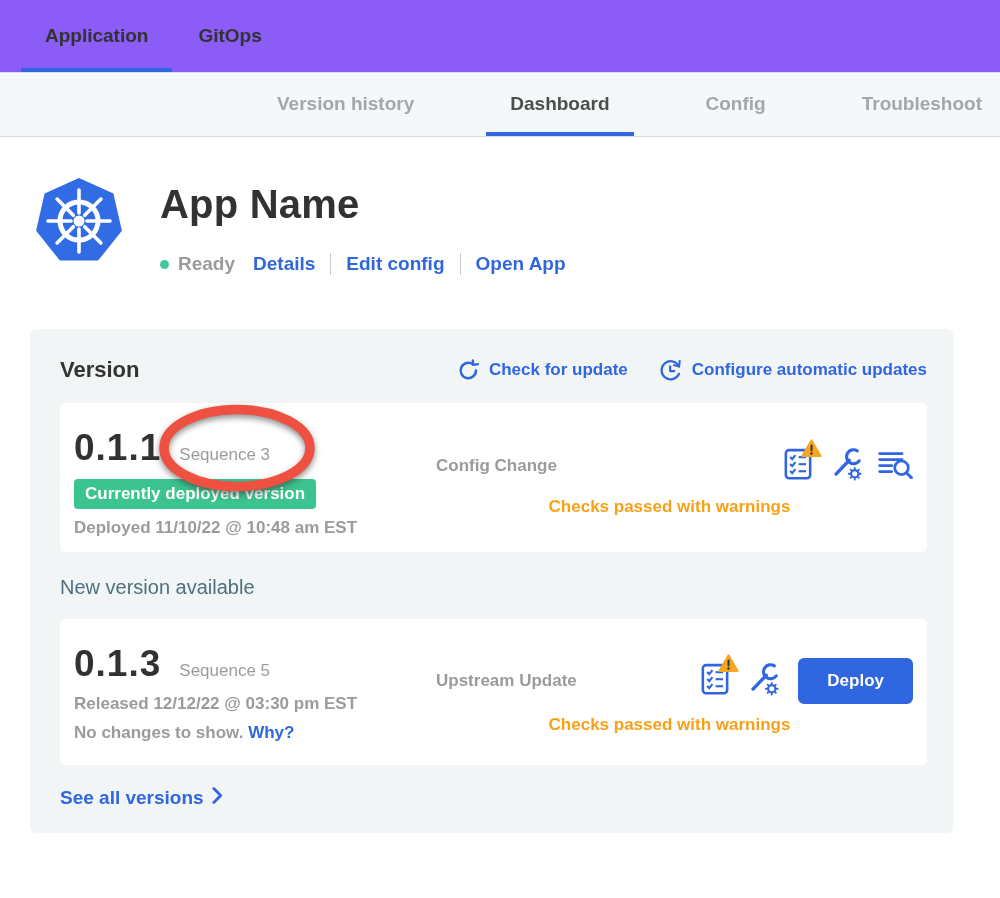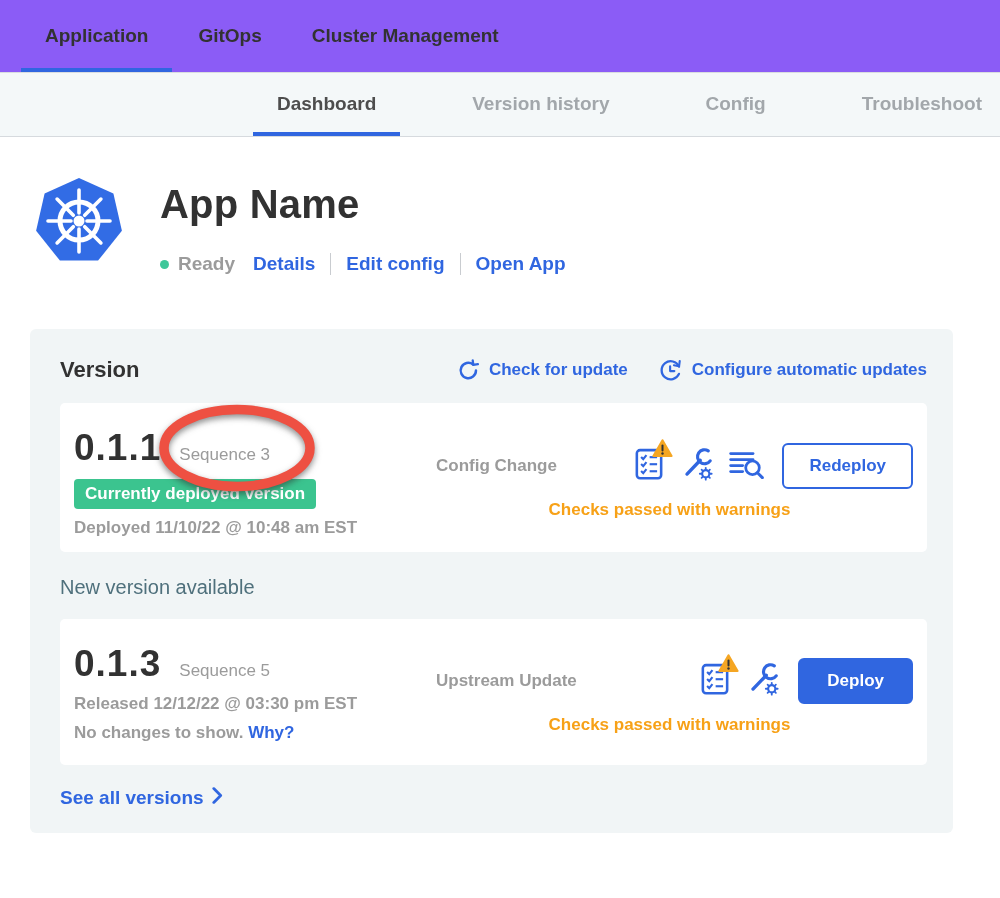--- a/index.html
+++ b/index.html
@@ -84,31 +84,28 @@
 </head>
 <body>
 
 <nav class="top-nav">
   <div class="top-tab active">
     <span>Application</span>
   </div>
   <div class="top-tab">
     <span>GitOps</span>
   </div>
-  <div class="top-tab">
-    <span>Cluster Management</span>
-  </div>
 </nav>
 
 <nav class="sub-nav">
+  <div class="sub-tab">
+    <span>Version history</span>
+  </div>
   <div class="sub-tab active">
     <span>Dashboard</span>
-  </div>
-  <div class="sub-tab">
-    <span>Version history</span>
   </div>
   <div class="sub-tab">
     <span>Config</span>
   </div>
   <div class="sub-tab">
     <span>Troubleshoot</span>
   </div>
 </nav>
 
 <header class="app-header">
@@ -228,21 +225,20 @@
                 <line x1="1.5" y1="3" x2="22" y2="3"></line>
                 <line x1="1.5" y1="8.5" x2="22" y2="8.5"></line>
                 <line x1="1.5" y1="14" x2="12.5" y2="14"></line>
                 <line x1="1.5" y1="19.5" x2="12.5" y2="19.5"></line>
               </g>
               <circle cx="21.5" cy="16" r="6.2" stroke-width="2.5" fill="#fff"></circle>
               <line x1="26" y1="20.5" x2="30.5" y2="25" stroke-width="2.7" stroke-linecap="round"></line>
             </svg>
           </span>
         </div>
-        <button class="btn outline">Redeploy</button>
       </div>
       <div class="checks-text">Checks passed with warnings</div>
     </div>
   </div>
 
   <h3 class="newver-heading">New version available</h3>
 
   
   <div class="vcard">
     <div class="vleft">

